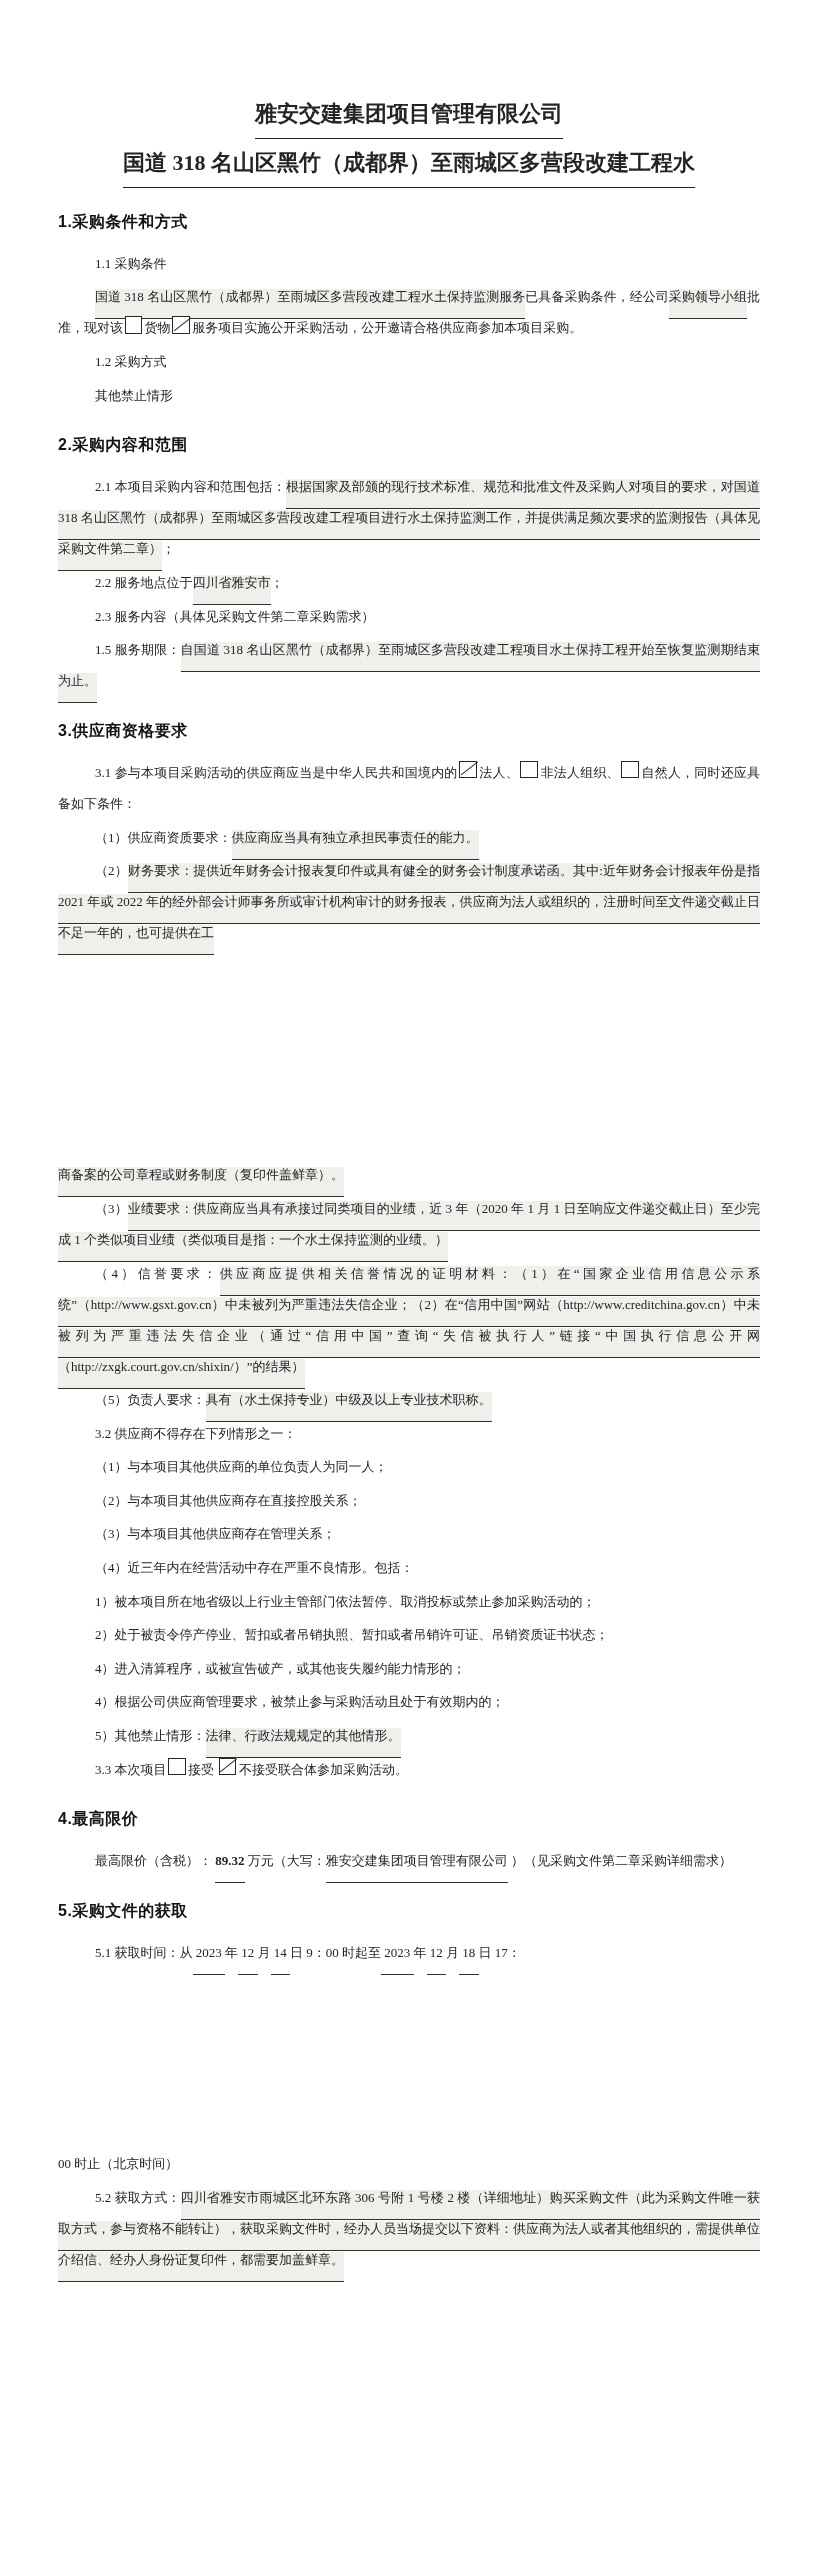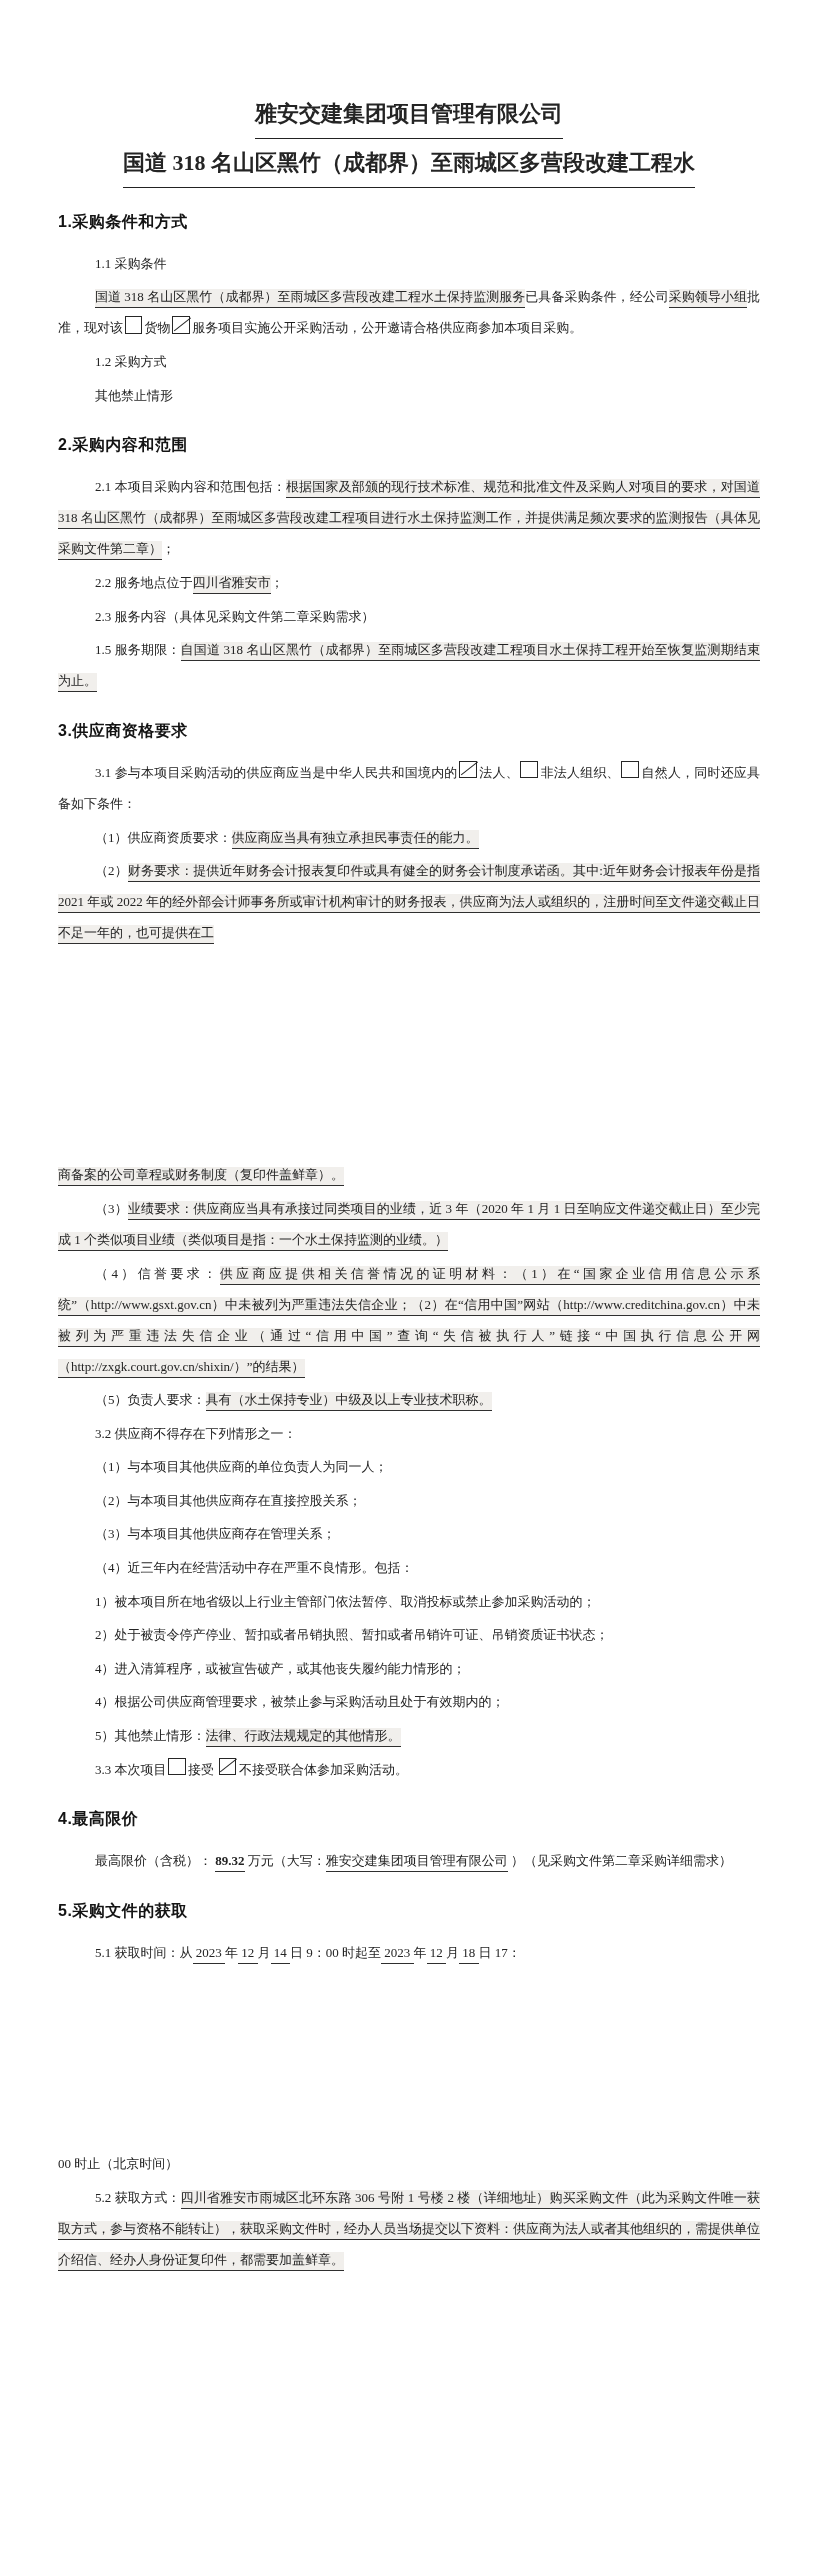--- a/index.html
+++ b/index.html
@@ -23,21 +23,21 @@
     font-family:"Liberation Sans","DejaVu Sans",sans-serif;
     font-weight:bold; font-size:16px; color:#141414;
     margin:17.5px 0 10.3px 0; line-height:33px; letter-spacing:0.5px;
   }
   
   .para{ font-size:13px; line-height:31px; margin:2.6px 0; text-align:justify; }
   .para.indent{ text-indent:37px; }
   .gap{ width:100%; }
   
   .run{ }
-  .run.u{ border-bottom:1.5px solid #2f2f2f; padding-bottom:3px; }
+  .run.u{ border-bottom:1.5px solid #2f2f2f; padding-bottom:14px; }
   .run.hl{ background:#f1efec; }
   .run.b{ font-weight:bold; }
   
   .cbx{
     display:inline-block; width:15.5px; height:15.5px;
     border:1.5px solid #262626; vertical-align:-1.5px;
     position:relative; margin:0 2.6px 0 1.5px; background:#fff;
   }
   .cbx.on::after{
     content:""; position:absolute; left:-1.5px; top:6.2px; width:20.6px; height:0;

